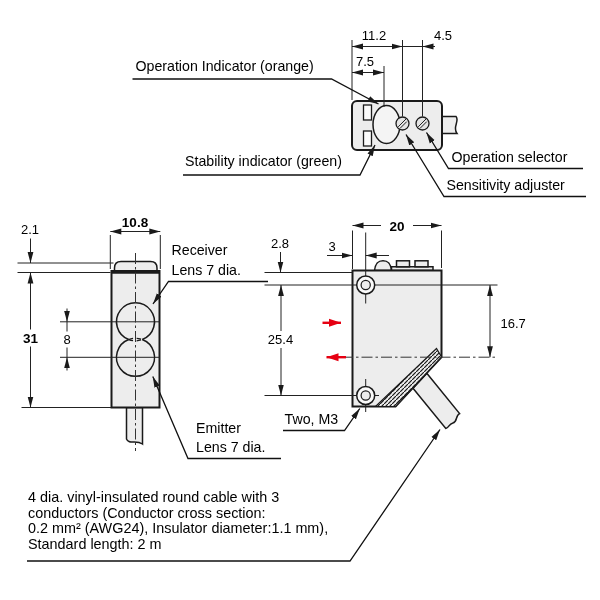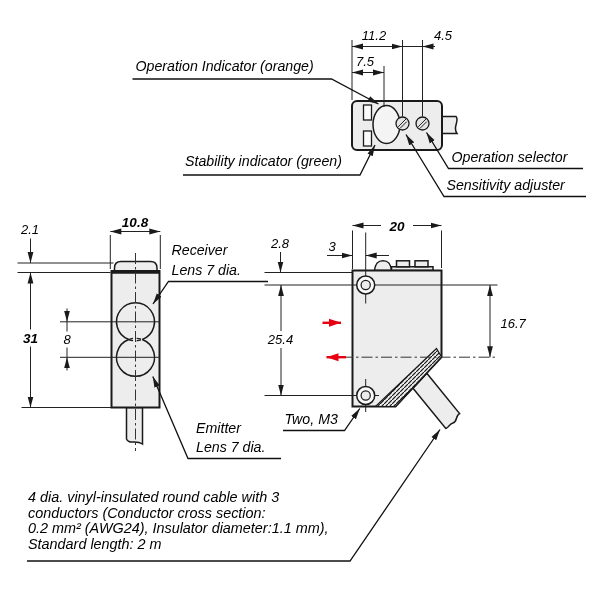--- a/index.html
+++ b/index.html
@@ -1,16 +1,16 @@
 <!DOCTYPE html>
 <html><head>
 <meta charset="utf-8">
 <style>
   html,body{margin:0;padding:0;background:#fff;}
-  #stage{width:600px;height:600px;position:relative;background:#c4b5fd;overflow:hidden;font-style:italic;}
+  #stage{width:600px;height:600px;position:relative;background:#c4b5fd;overflow:hidden;}
   svg{display:block;}
   .txt{font-family:"Liberation Sans","DejaVu Sans",sans-serif;fill:#000;}
   .d13{font-size:13px;}
   .b13{font-size:13.5px;font-weight:bold;}
   .l14{font-size:14.2px;}
   .n14{font-size:14.4px;}
   .mid{text-anchor:middle;}
   .ol{stroke:#1a1a1a;fill:none;}
   .body{fill:#ededed;stroke:#1a1a1a;stroke-width:2;}
   .part{fill:#ededed;stroke:#1a1a1a;stroke-width:1.5;}

